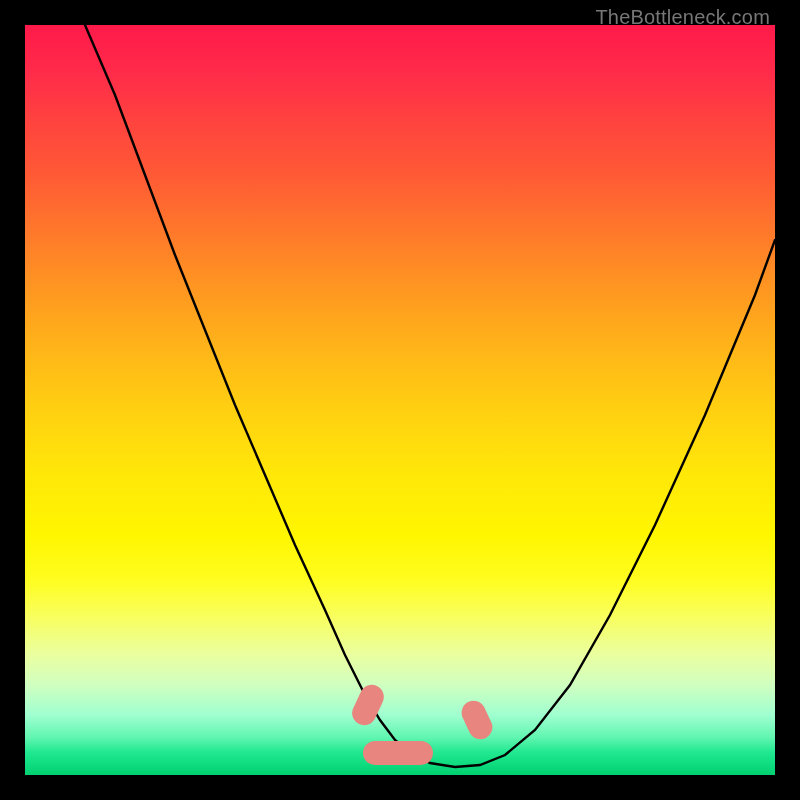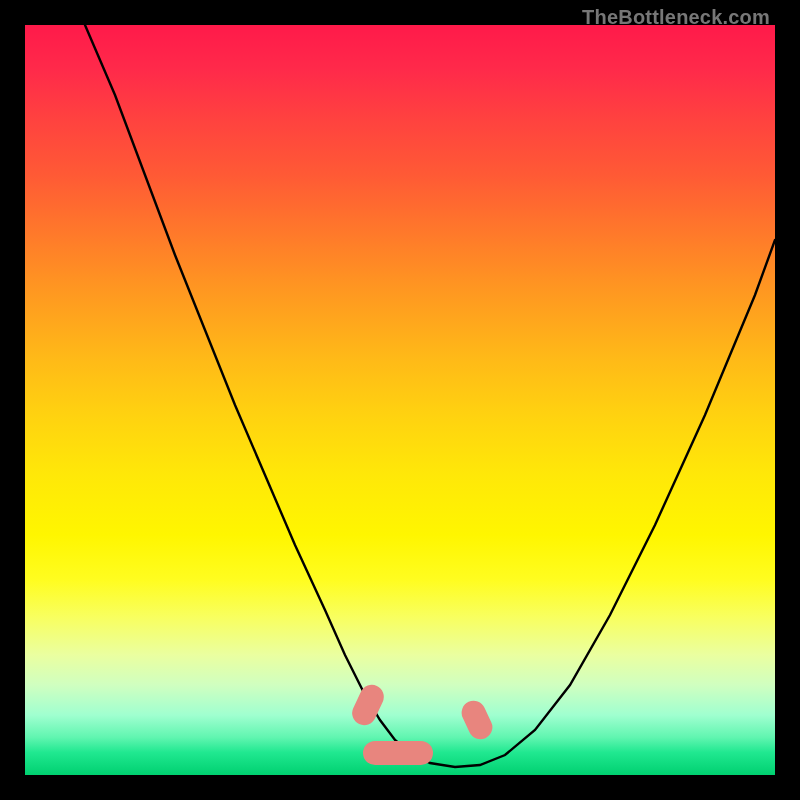--- a/index.html
+++ b/index.html
@@ -42,21 +42,21 @@
       #00d070 100%
     );
   }
   .watermark {
     position: absolute;
     top: 6px;
     right: 30px;
     color: #777;
     font-family: Arial, Helvetica, sans-serif;
     font-size: 20px;
-    font-weight: 700;
+    font-weight: 400;
     letter-spacing: 0.2px;
   }
   svg.curve {
     position: absolute;
     inset: 0;
   }
   .marker {
     position: absolute;
     background: #e8857e;
     border-radius: 14px;

